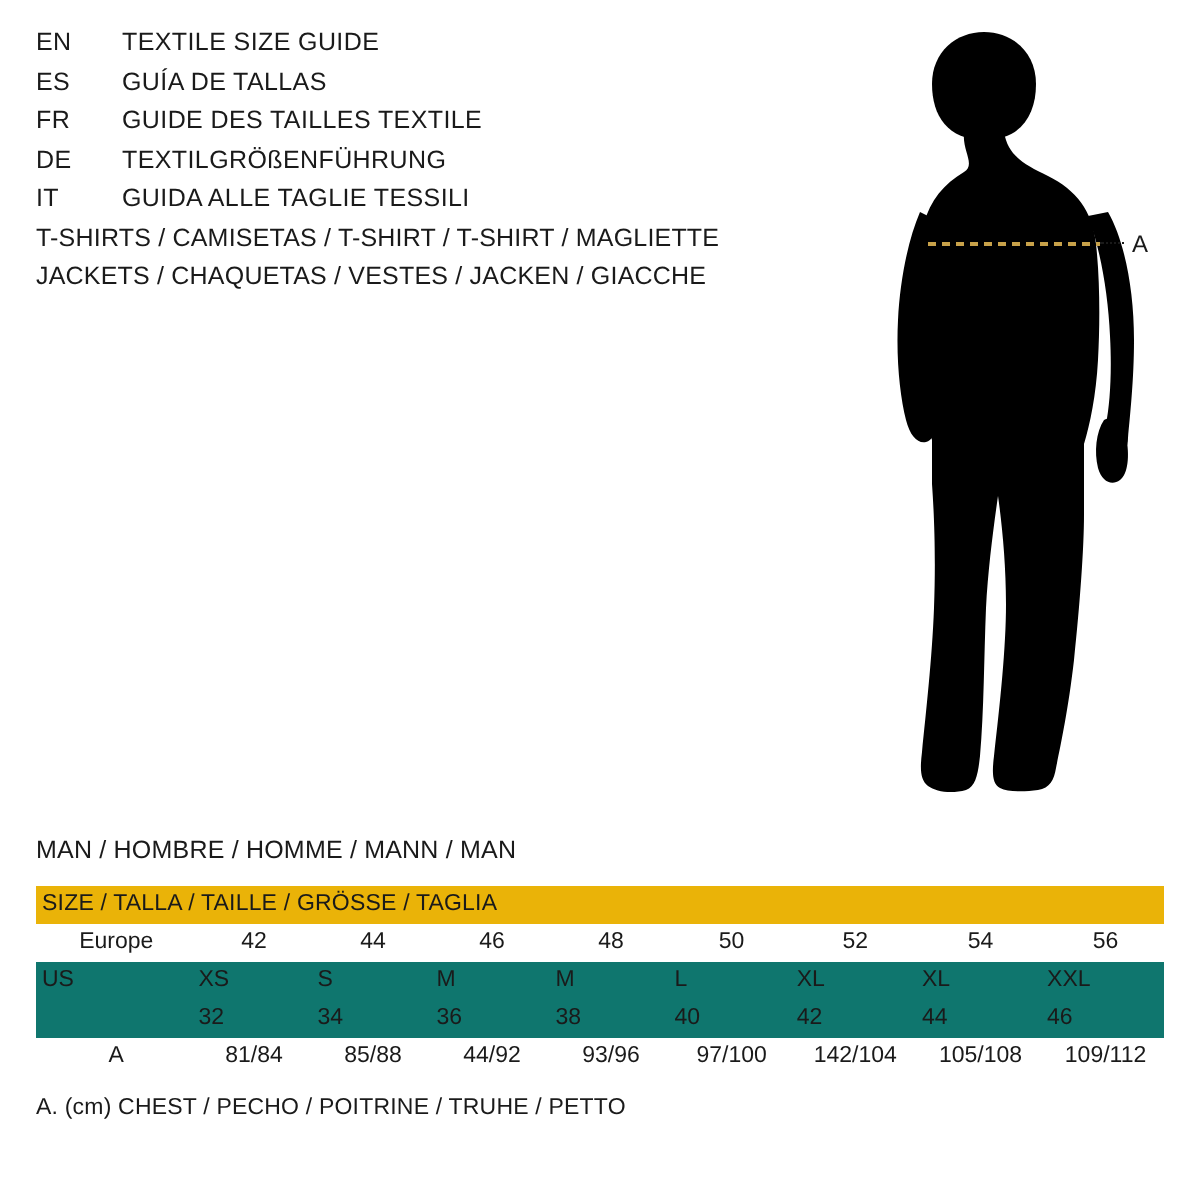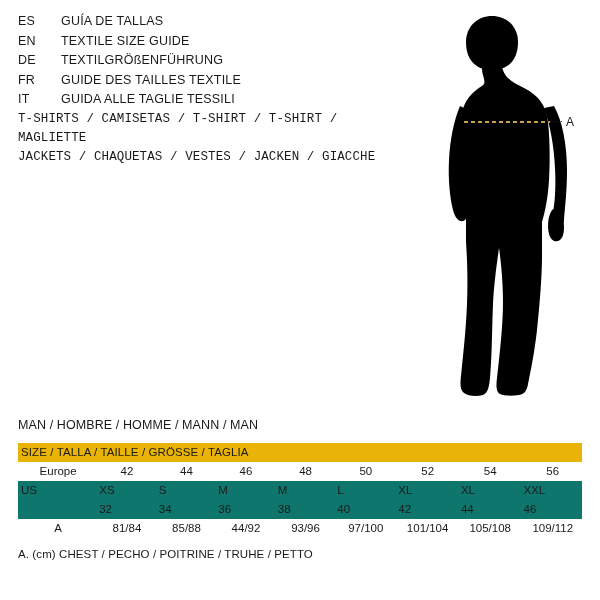--- a/index.html
+++ b/index.html
@@ -43,21 +43,20 @@
     font-size: 12.5px;
     letter-spacing: 0.2px;
   }
 
   
   .category-block {
     position: absolute;
     left: 18px;
     top: 110px;
     width: 360px;
-    font-family: Liberation Mono, monospace;
   }
   .category-line {
     font-size: 12.5px;
     letter-spacing: 0.1px;
     line-height: 19px;
   }
 
   
   .figure-wrap {
     position: absolute;
@@ -142,34 +141,34 @@
     letter-spacing: 0.1px;
   }
 </style>
 </head>
 <body>
 
 <div class="page">
 
   <div class="lang-block">
     <div class="lang-row">
+      <span class="lang-code">EN</span>
+      <span class="lang-text">TEXTILE SIZE GUIDE</span>
+    </div>
+    <div class="lang-row">
       <span class="lang-code">ES</span>
       <span class="lang-text">GUÍA DE TALLAS</span>
     </div>
     <div class="lang-row">
-      <span class="lang-code">EN</span>
-      <span class="lang-text">TEXTILE SIZE GUIDE</span>
+      <span class="lang-code">FR</span>
+      <span class="lang-text">GUIDE DES TAILLES TEXTILE</span>
     </div>
     <div class="lang-row">
       <span class="lang-code">DE</span>
       <span class="lang-text">TEXTILGRÖßENFÜHRUNG</span>
-    </div>
-    <div class="lang-row">
-      <span class="lang-code">FR</span>
-      <span class="lang-text">GUIDE DES TAILLES TEXTILE</span>
     </div>
     <div class="lang-row">
       <span class="lang-code">IT</span>
       <span class="lang-text">GUIDA ALLE TAGLIE TESSILI</span>
     </div>
   </div>
 
   <div class="category-block">
     <div class="category-line">T-SHIRTS / CAMISETAS / T-SHIRT / T-SHIRT / MAGLIETTE</div>
     <div class="category-line">JACKETS / CHAQUETAS / VESTES / JACKEN / GIACCHE</div>
@@ -320,21 +319,21 @@
         <td class="cell">
             <span class="cell-inner">44/92</span>
           </td>
         <td class="cell">
             <span class="cell-inner">93/96</span>
           </td>
         <td class="cell">
             <span class="cell-inner">97/100</span>
           </td>
         <td class="cell">
-            <span class="cell-inner">101/104</span>
+            <span class="cell-inner">142/104</span>
           </td>
         <td class="cell">
             <span class="cell-inner">105/108</span>
           </td>
         <td class="cell">
             <span class="cell-inner">109/112</span>
           </td>
       </tr>
     </tbody>
   </table>

